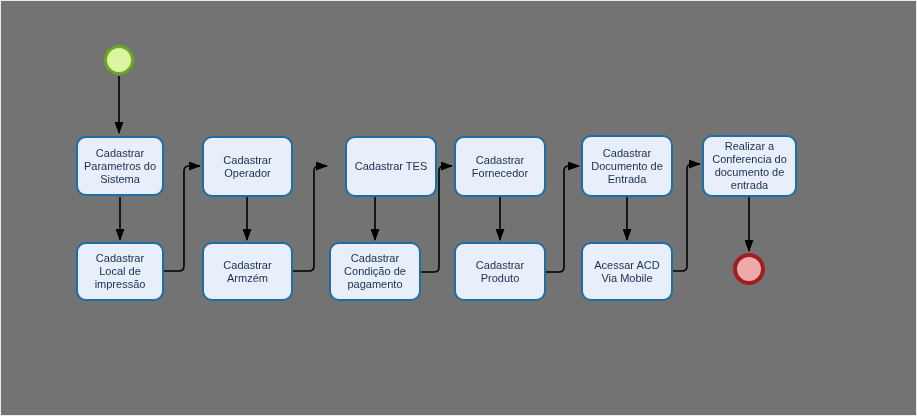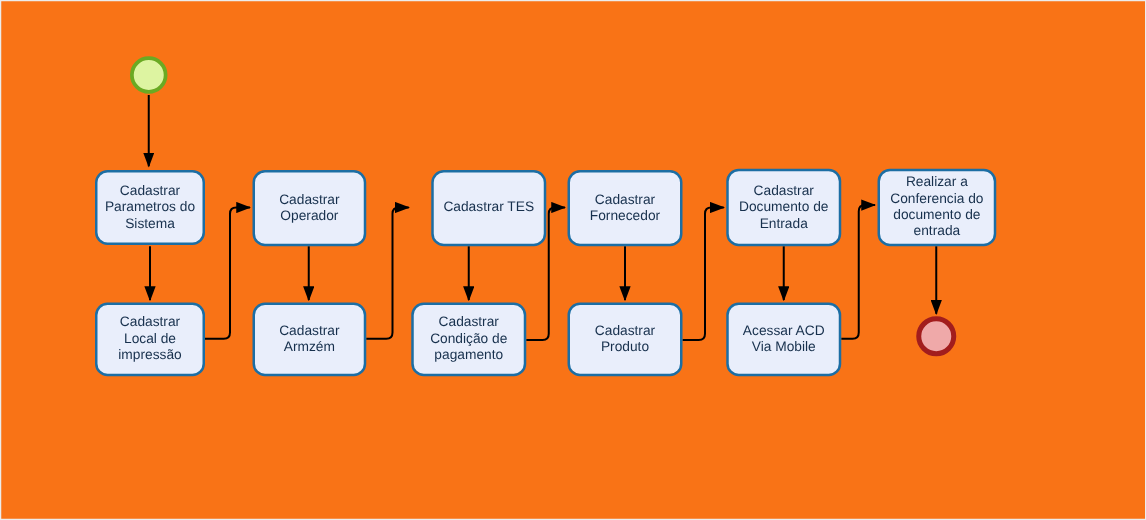--- a/index.html
+++ b/index.html
@@ -5,21 +5,21 @@
   html, body {
     margin: 0;
     padding: 0;
     background: #ffffff;
     font-family: "Liberation Sans", "DejaVu Sans", sans-serif;
   }
   .canvas {
     position: relative;
     width: 915px;
     height: 414px;
-    background: #f97316;
+    background: #737373;
     border: 1px solid #ececec;
     overflow: hidden;
   }
   .connector-layer {
     position: absolute;
     left: 0; top: 0;
     width: 100%; height: 100%;
   }
   .task {
     position: absolute;

